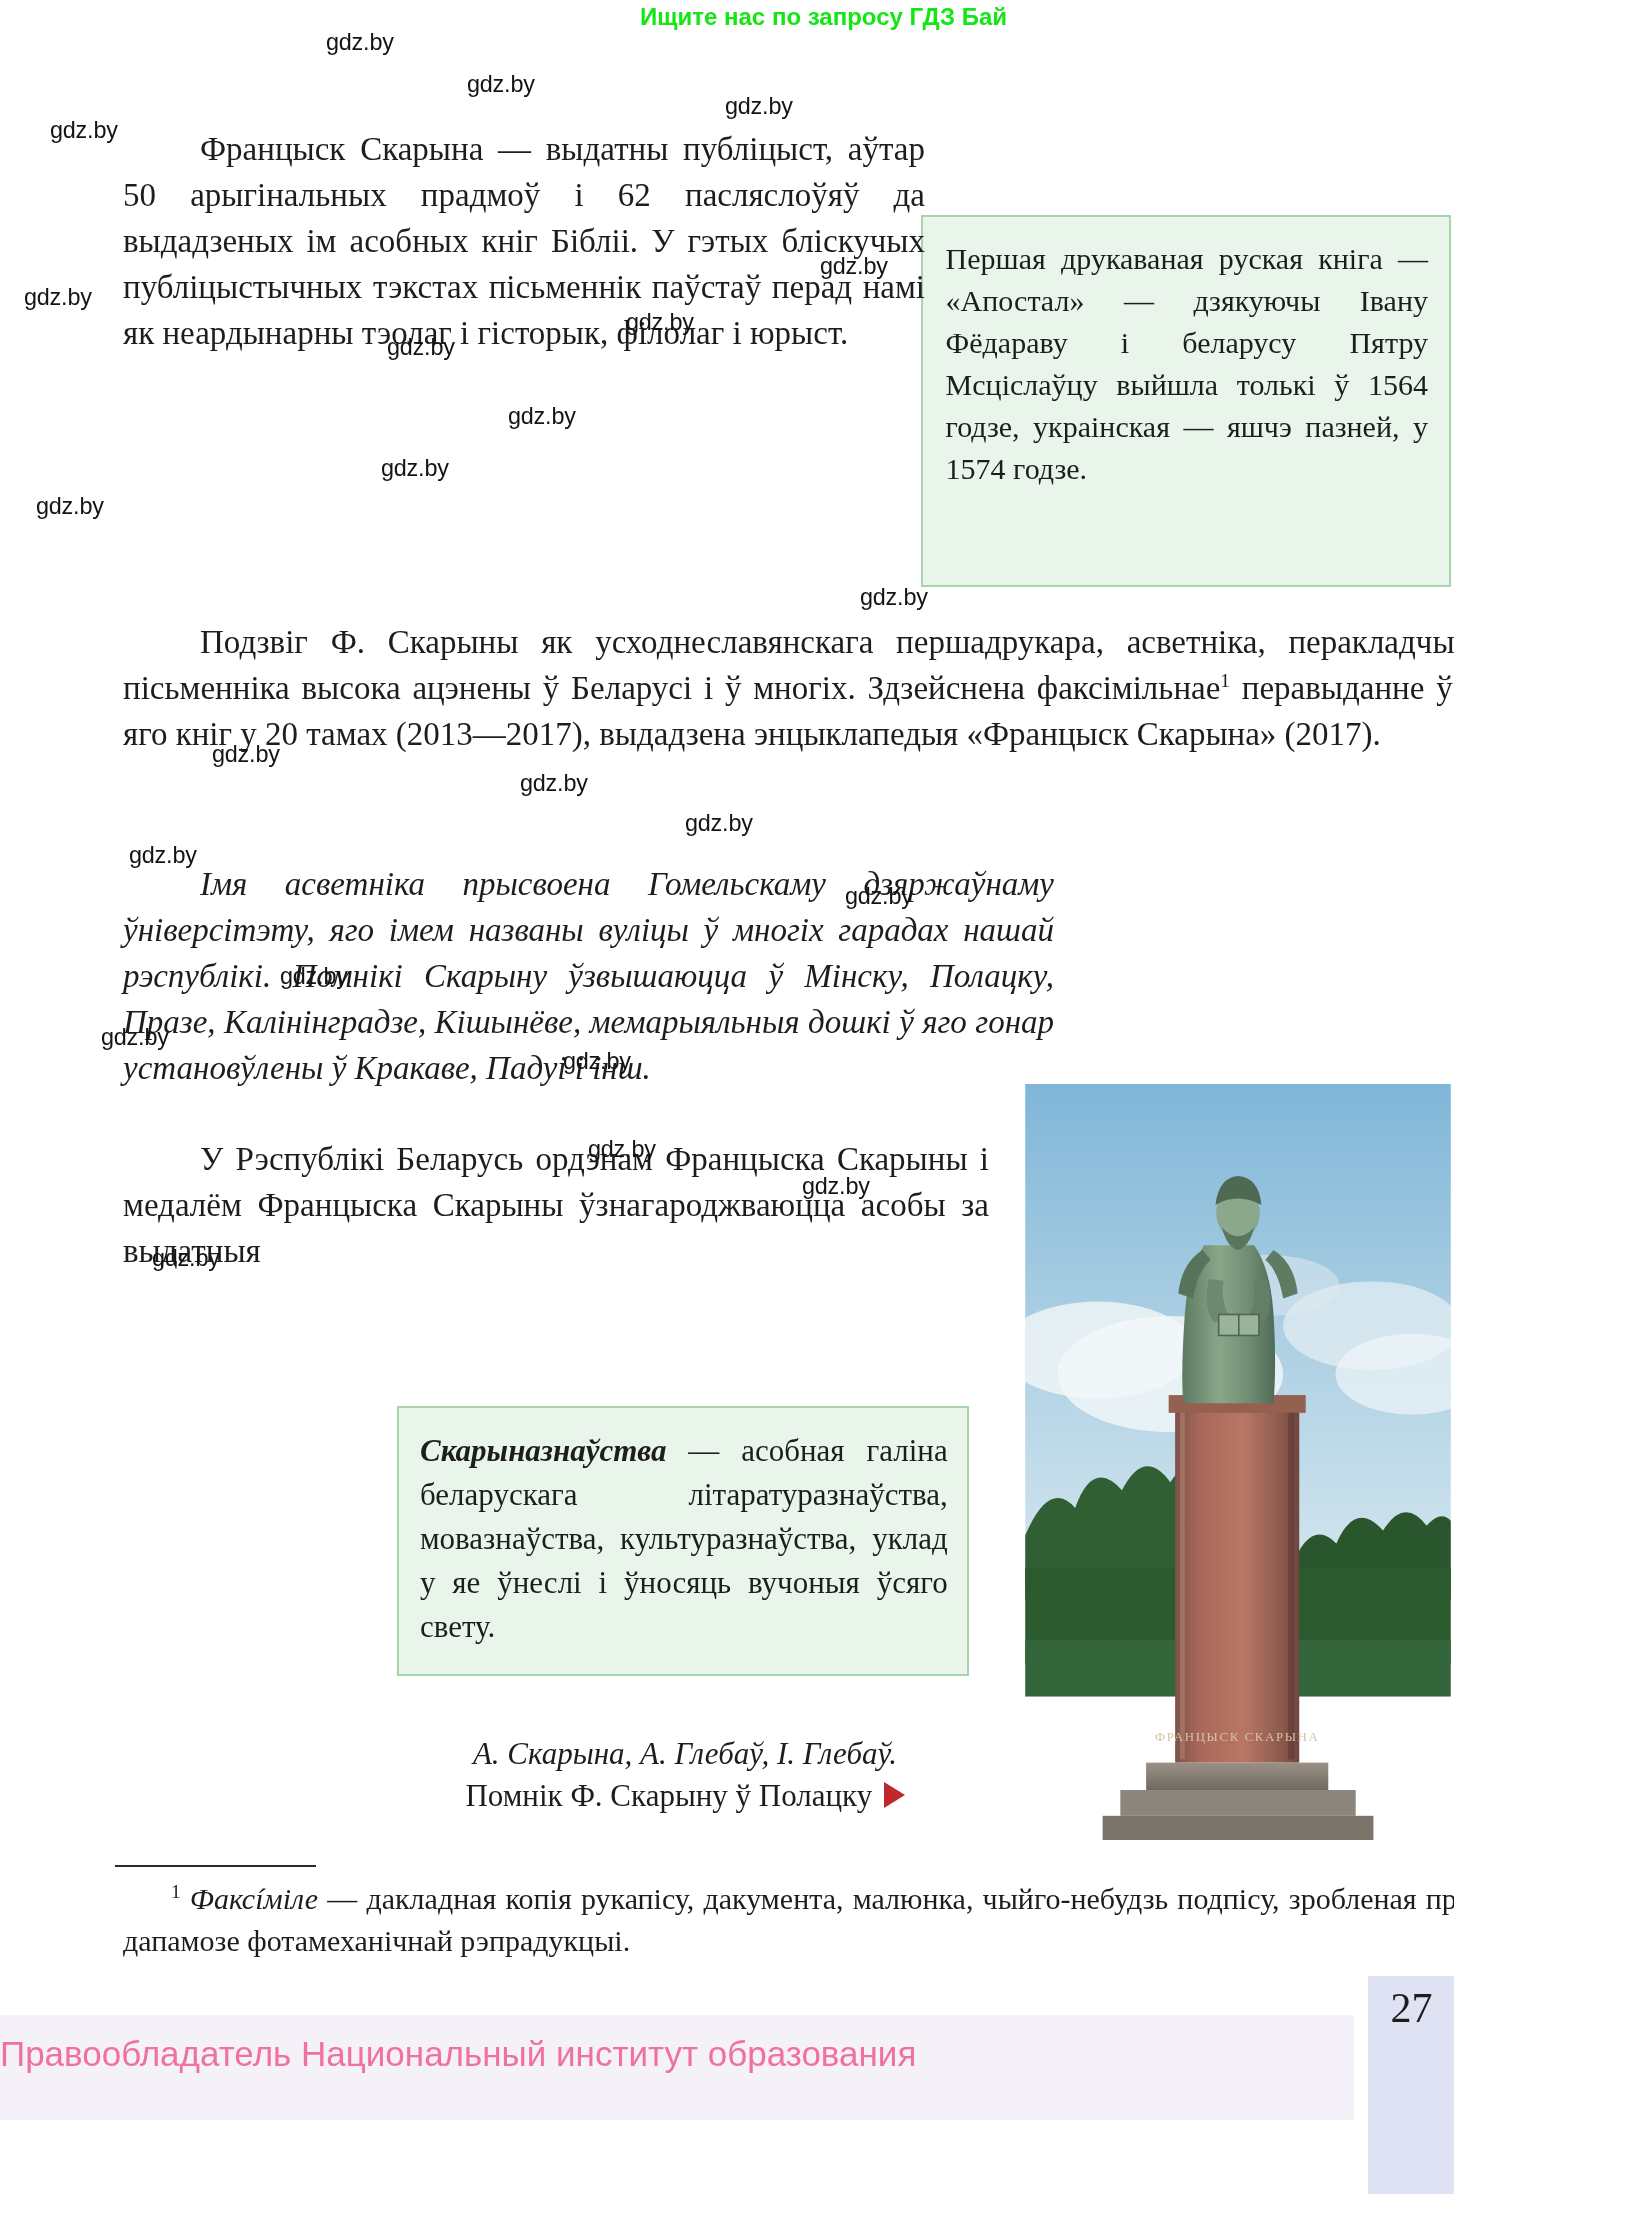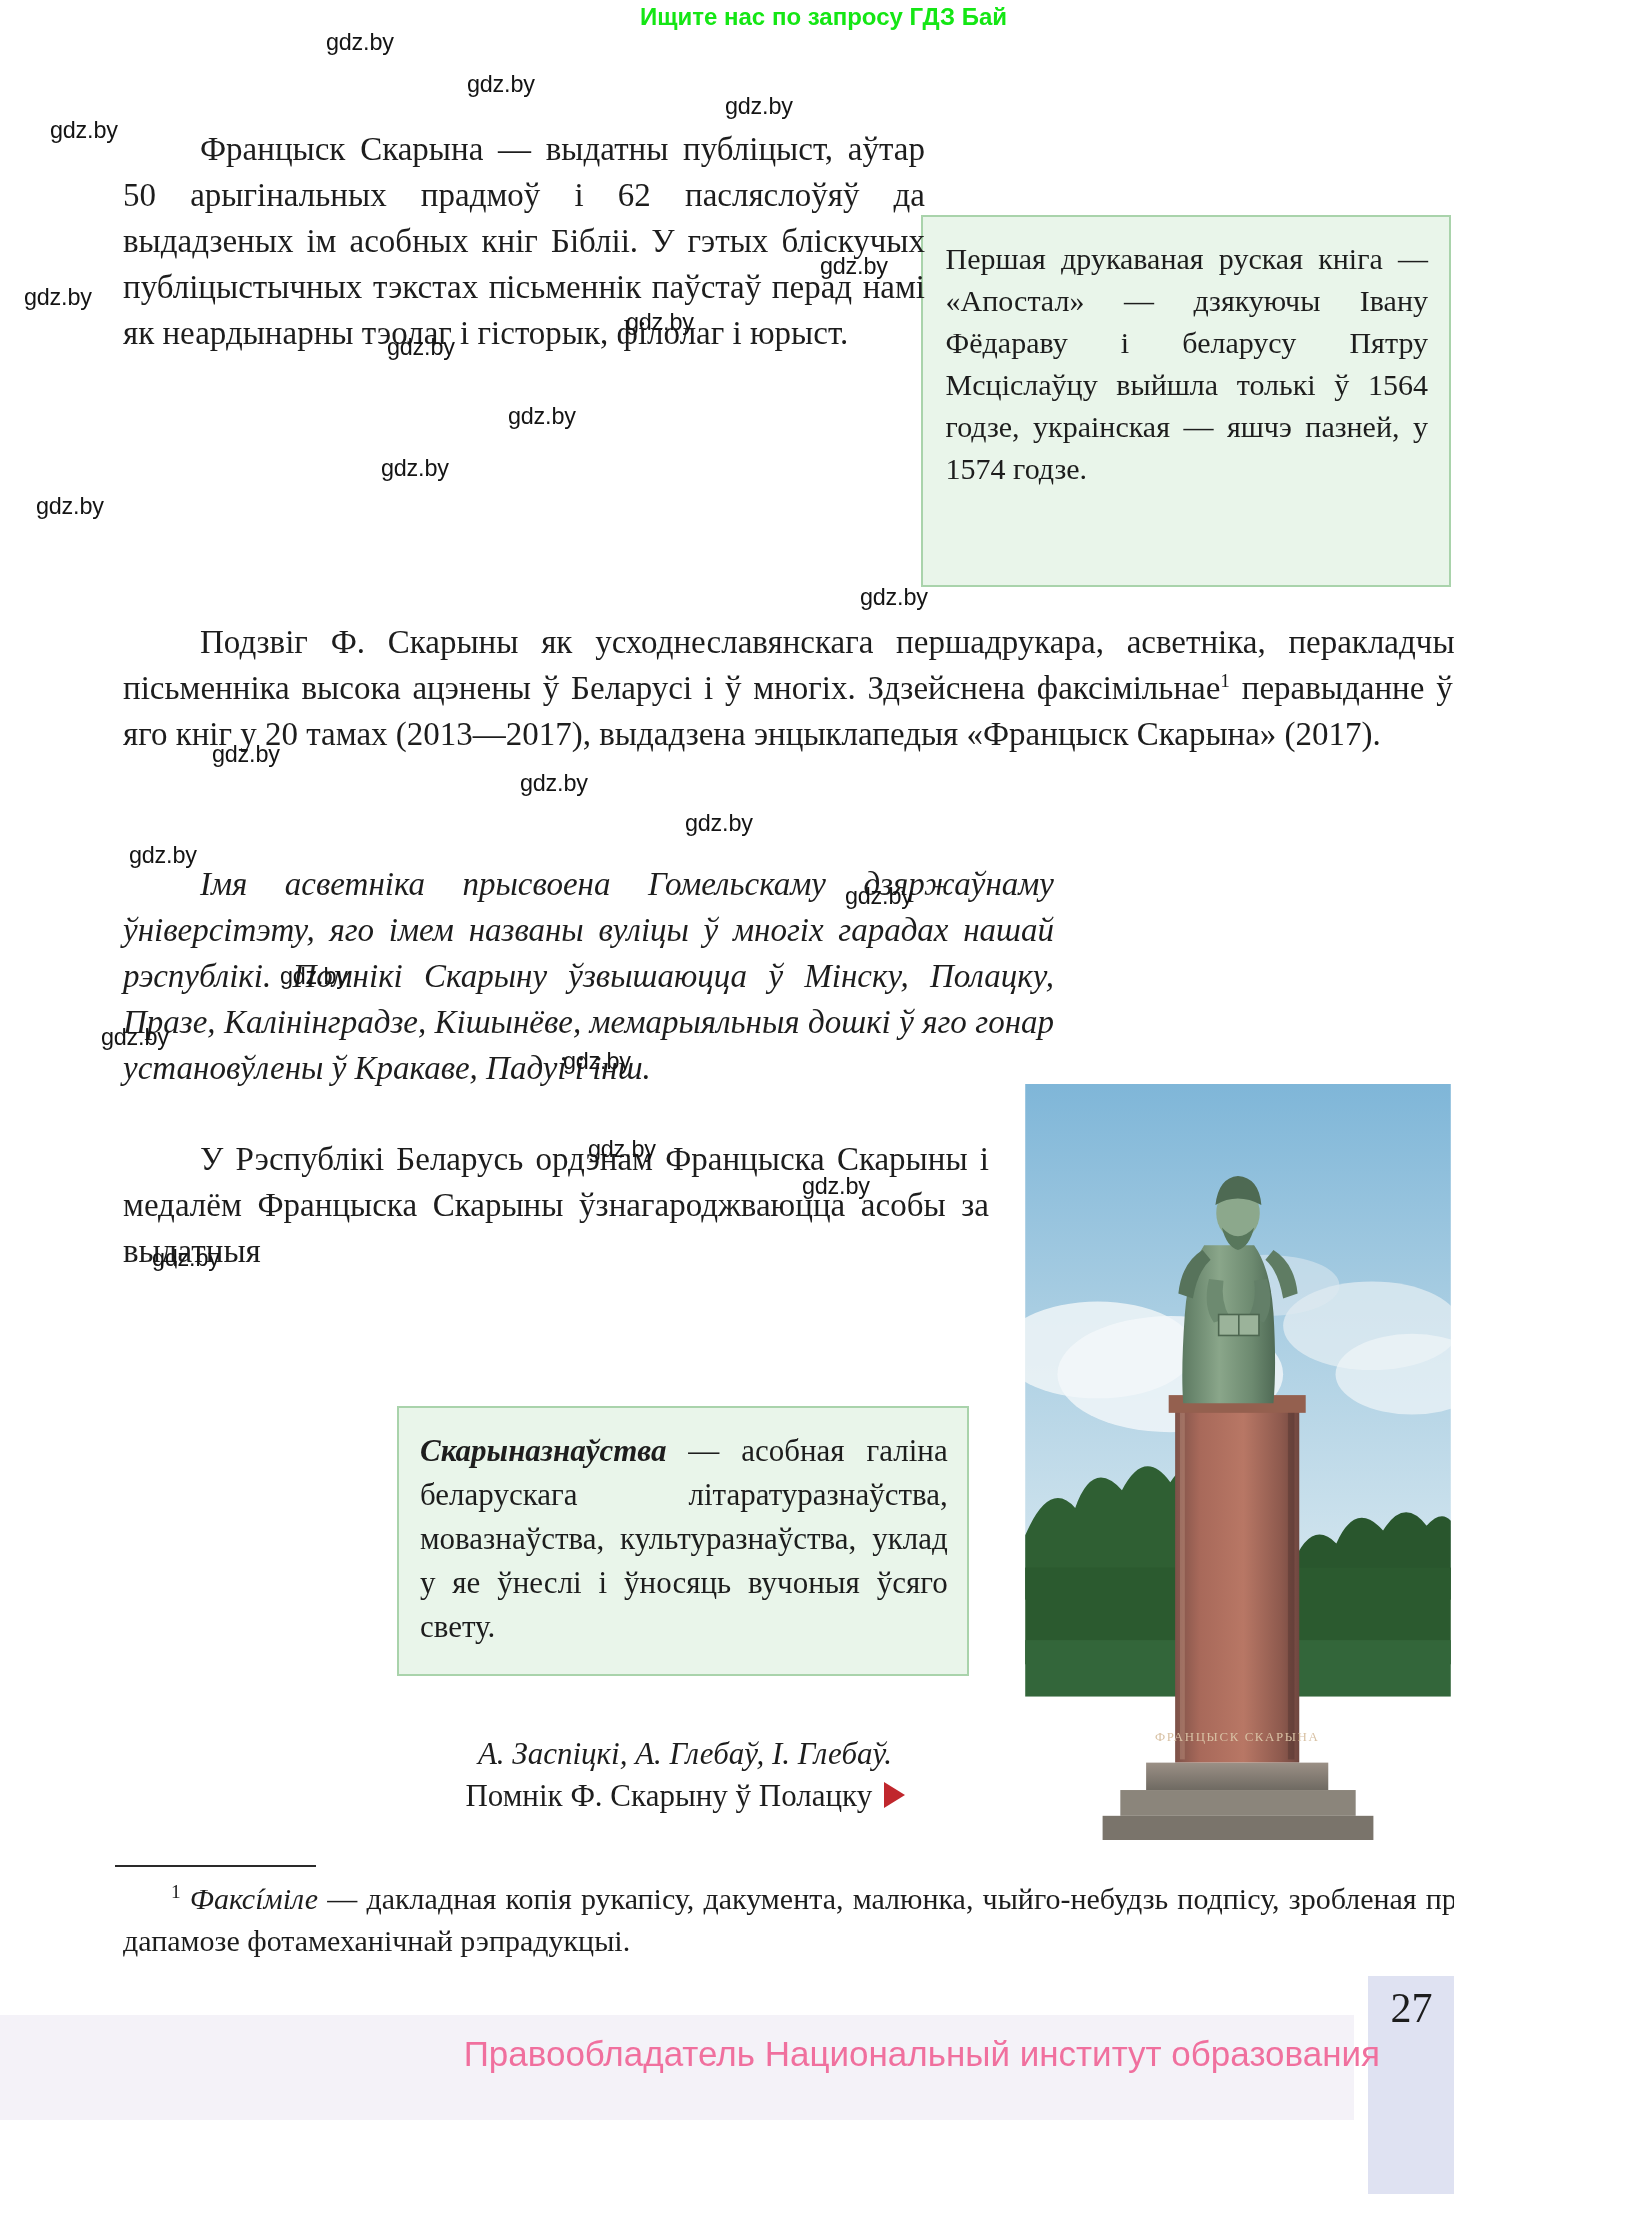--- a/index.html
+++ b/index.html
@@ -52,21 +52,21 @@
     font-size: 25px;
     color: #1b43d6;
     letter-spacing: 0.8px;
     z-index: 50;
   }
   .copyright {
     position: absolute;
     left: 0;
     top: 2034px;
     width: 1380px;
-    text-align: right;
+    text-align: left;
     font-family: "Liberation Sans", "DejaVu Sans", sans-serif;
     font-size: 35px;
     color: #f0709e;
     white-space: nowrap;
     z-index: 45;
   }
 
   
   .col {
     position: absolute;
@@ -314,21 +314,21 @@
         <path d="M228 242 q-8 34 6 54 l20 -6 q-12 -20 -8 -46 Z" fill="#6d8a70"></path>
         <path d="M300 242 q10 34 -4 54 l-20 -6 q12 -20 8 -46 Z" fill="#637f68"></path>
 
         <rect x="240" y="286" width="50" height="26" fill="#9bb39a" stroke="#4d6650" stroke-width="2"></rect>
         <line x1="265" y1="286" x2="265" y2="312" stroke="#4d6650" stroke-width="2"></line>
       </g>
     </svg>
   </div>
 
   <div class="caption">
-    <div class="line1">А. Заспіцкі, А. Глебаў, І. Глебаў.</div>
+    <div class="line1">А. Скарына, А. Глебаў, І. Глебаў.</div>
     <div><span>Помнік Ф. Скарыну ў Полацку</span><span class="tri"></span></div>
   </div>
 
   <div id="fn-rule"></div>
   <div id="footnote"><sup class="fn">1</sup> <span class="ital">Факсíміле</span><span> — дакладная копія рукапісу, дакумента, малюнка, чыйго-небудзь подпісу, зробленая пры дапамозе фотамеханічнай рэпрадукцыі.</span></div>
 
   <div id="pagenum-block"></div>
   <div id="pagenum">27</div>
 
   <div class="copyright">Правообладатель Национальный институт образования</div>

